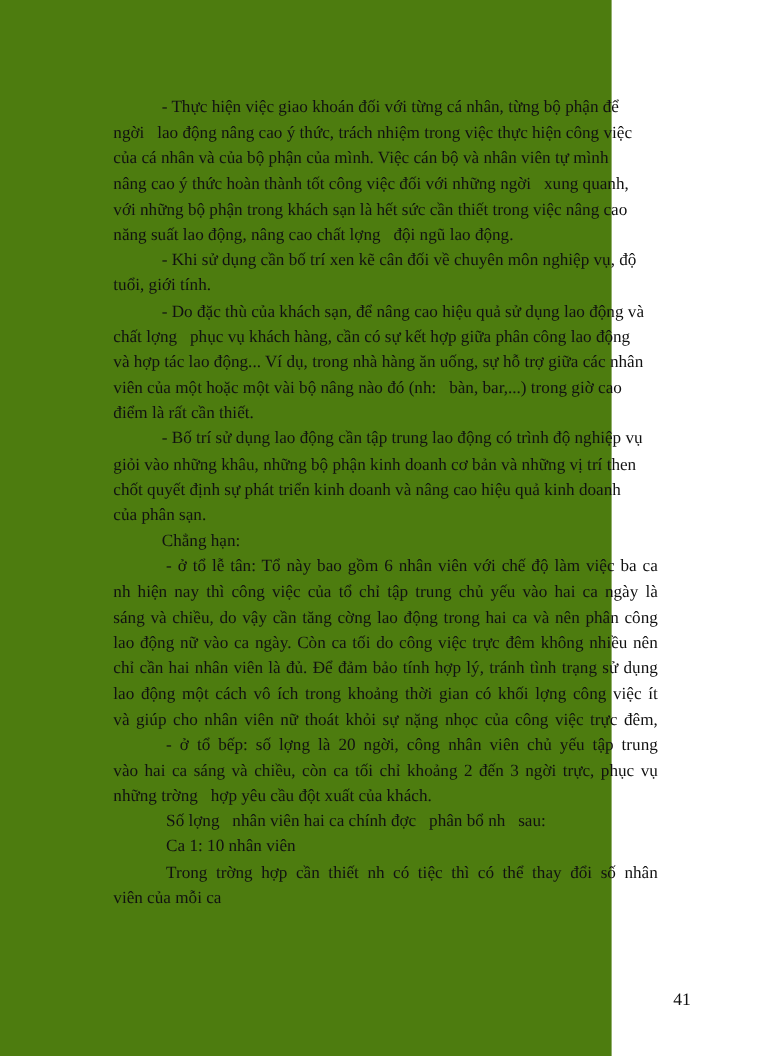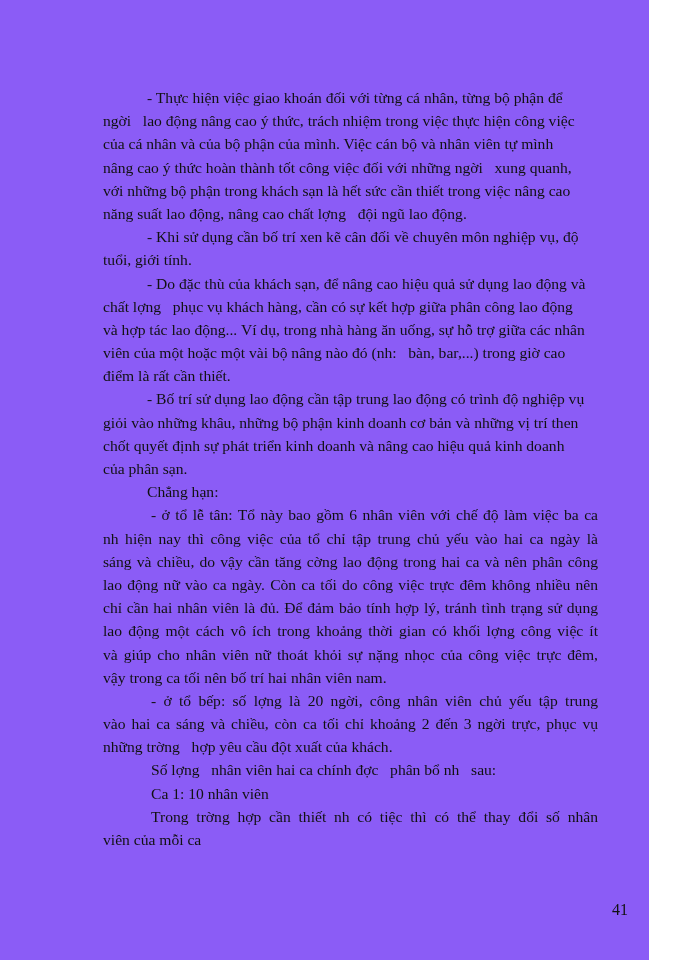--- a/index.html
+++ b/index.html
@@ -11,23 +11,22 @@
     width: 700px;
     height: 960px;
     position: relative;
     overflow: hidden;
     font-family: "Liberation Serif", "DejaVu Serif", serif;
     color: #111111;
   }
   .page {
     position: absolute;
     left: 0; top: 0;
-    width: 621px; height: 960px;
-    background: #8b5cf6;
-    padding-left: 28px;
+    width: 556px; height: 960px;
+    background: #4d7c0f;
   }
   .text-block {
     position: absolute;
     left: 103px;
     top: 86px;
     width: 495px;
   }
   .line {
     display: block;
     height: 23.2px;
@@ -77,21 +76,20 @@
     <span class="line">chốt quyết định sự phát triển kinh doanh và nâng cao hiệu quả kinh doanh</span>
     <span class="line">của phân sạn.</span>
     <span class="line indent">Chẳng hạn:</span>
     <span class="line indent2 justify">- ở tổ lễ tân: Tổ này bao gồm 6 nhân viên với chế độ làm việc ba ca</span>
     <span class="line justify">nh   hiện nay thì công việc của tổ chỉ tập trung chủ yếu vào hai ca ngày là</span>
     <span class="line justify">sáng và chiều, do vậy cần tăng cờng   lao động trong hai ca và nên phân công</span>
     <span class="line justify">lao động nữ vào ca ngày. Còn ca tối do công việc trực đêm không nhiều nên</span>
     <span class="line justify">chỉ cần hai nhân viên là đủ. Để đảm bảo tính hợp lý, tránh tình trạng sử dụng</span>
     <span class="line justify">lao động một cách vô ích trong khoảng thời gian có khối lợng   công việc ít</span>
     <span class="line justify">và giúp cho nhân viên nữ thoát khỏi sự nặng nhọc của công việc trực đêm,</span>
-    <span class="line">vậy trong ca tối nên bố trí hai nhân viên nam.</span>
     <span class="line indent2 justify">- ở tổ bếp: số lợng   là 20 ngời,   công nhân viên chủ yếu tập trung</span>
     <span class="line justify">vào hai ca sáng và chiều, còn ca tối chỉ khoảng 2 đến 3 ngời   trực, phục vụ</span>
     <span class="line">những trờng   hợp yêu cầu đột xuất của khách.</span>
     <span class="line indent2">Số lợng   nhân viên hai ca chính đợc   phân bổ nh   sau:</span>
     <span class="line indent2">Ca 1: 10 nhân viên</span>
     <span class="line indent2 justify">Trong trờng   hợp cần thiết nh   có tiệc thì có thể thay đổi số nhân</span>
     <span class="line">viên của mỗi ca</span>
   </div>
 
   <div class="page-number">41</div>

